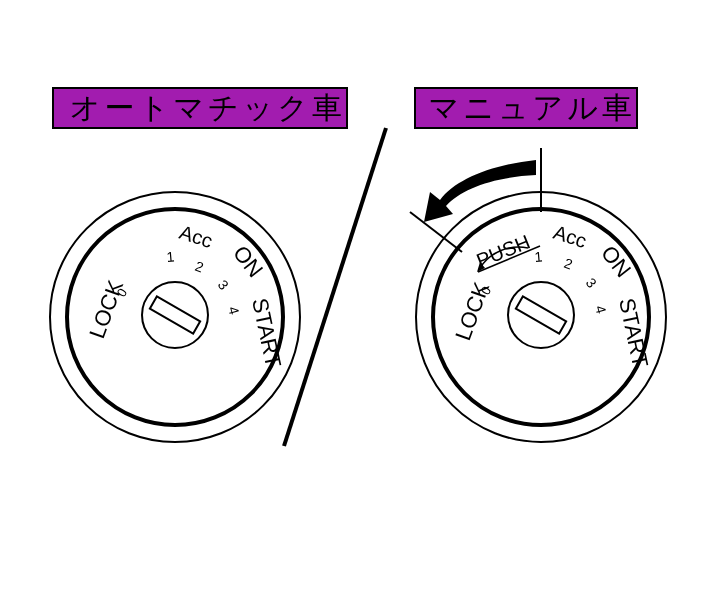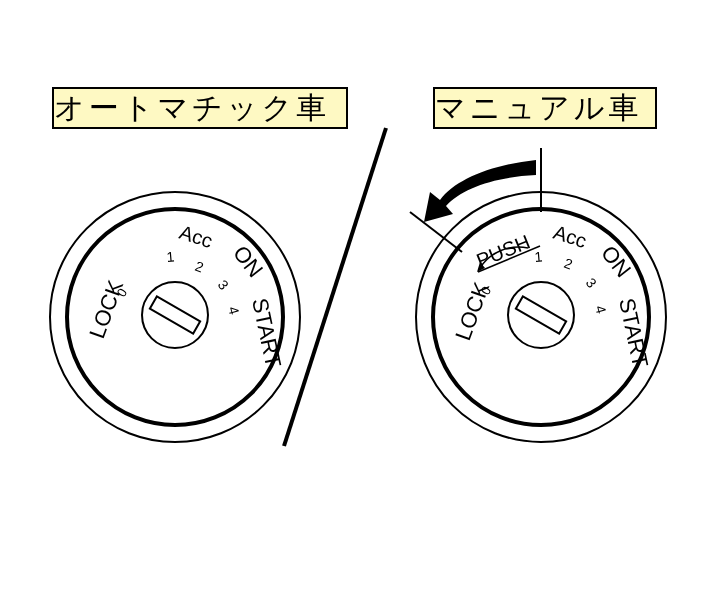--- a/index.html
+++ b/index.html
@@ -1,19 +1,19 @@
 <!DOCTYPE html>
 <html><head>
 <meta charset="utf-8">
 <style>
   html, body { margin:0; padding:0; background:#ffffff; }
   body { width:722px; height:592px; position:relative; overflow:hidden; font-family:"DejaVu Sans", sans-serif; }
-  .label-box { position:absolute; border:2px solid #000; background:#fef9c3; display:flex; align-items:center; justify-content:flex-start; font-size:30px; color:#000; letter-spacing:4px; box-sizing:border-box; }
+  .label-box { position:absolute; border:2px solid #000; background:#a21caf; display:flex; align-items:center; justify-content:flex-end; font-size:30px; color:#000; letter-spacing:4px; box-sizing:border-box; }
   #box-left { left:52px; top:87px; width:296px; height:42px; }
-  #box-right { left:433px; top:87px; width:224px; height:42px; }
+  #box-right { left:414px; top:87px; width:224px; height:42px; }
   svg { position:absolute; left:0; top:0; }
   .t { font-family:"Liberation Sans", sans-serif; fill:#000; }
 </style>
 </head>
 <body>
 
 <div id="box-left" class="label-box">
   <span>オートマチック車</span>
 </div>
 <div id="box-right" class="label-box">

